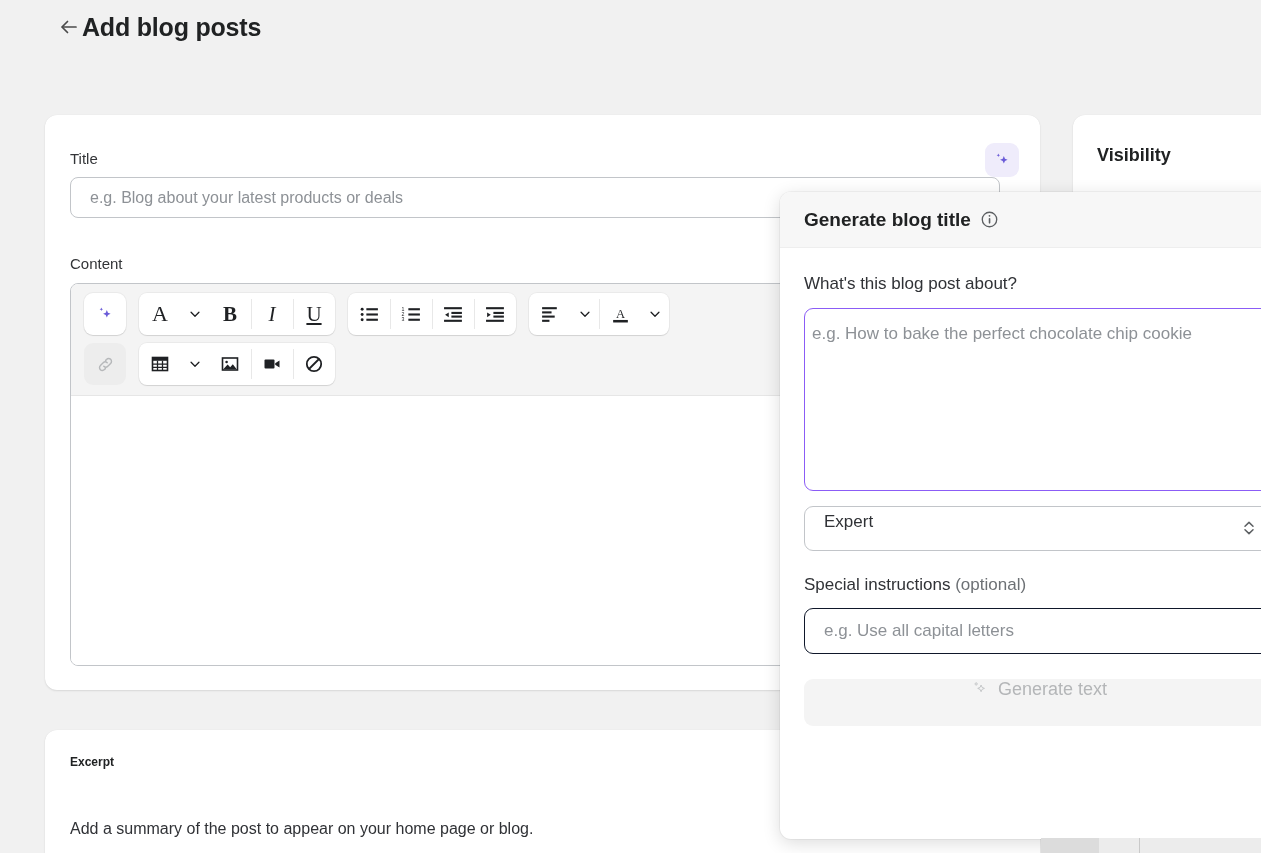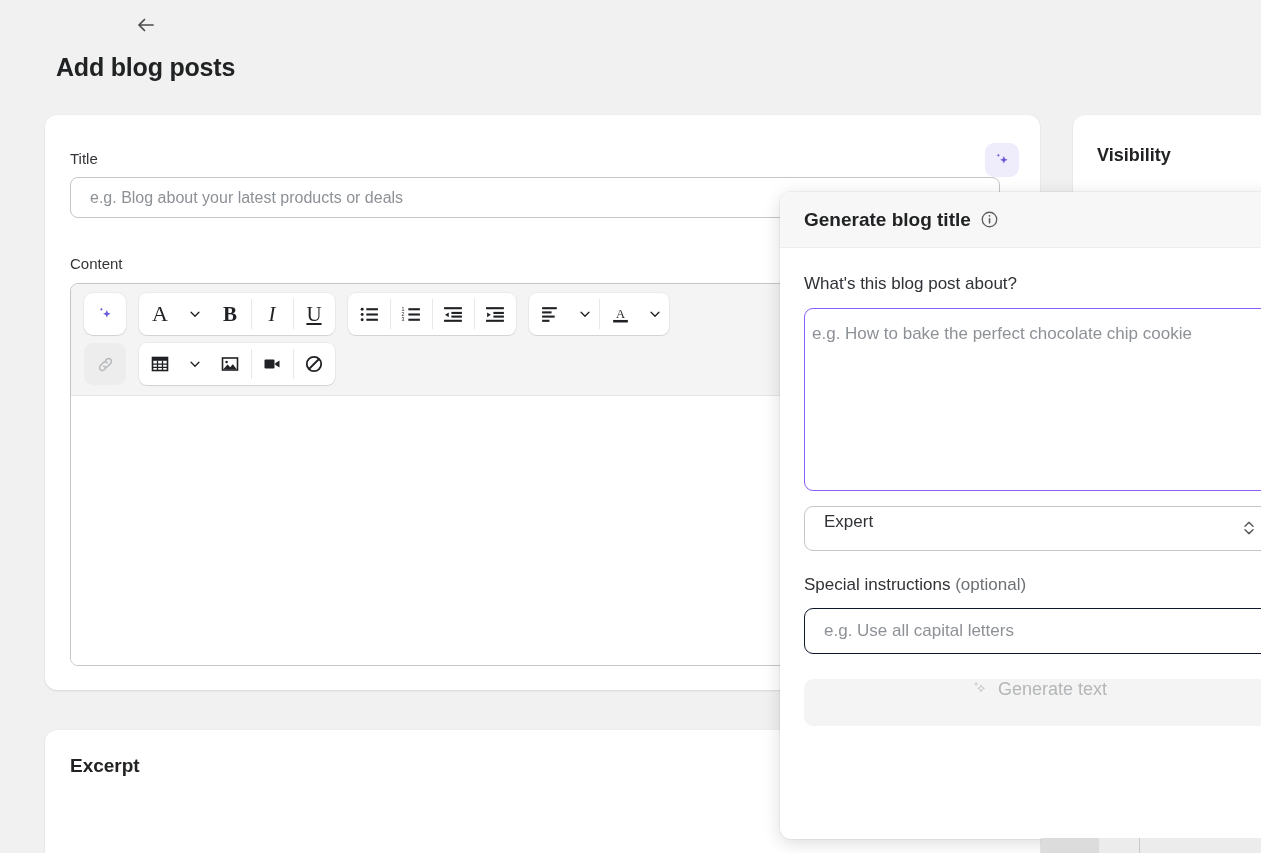--- a/index.html
+++ b/index.html
@@ -8,21 +8,21 @@
     overflow: hidden;
     background: #f1f1f1;
     font-family: "Liberation Sans", sans-serif;
     -webkit-font-smoothing: antialiased;
   }
   .page { position: relative; width: 1261px; height: 853px; }
 
   
   .header {
     position: absolute; left: 56px; top: 12px;
-    display: flex; align-items: center; gap: 14px; flex-direction: column;
+    display: flex; align-items: center; 
   }
   .back-btn {
     width: 26px; height: 26px;
     display: flex; align-items: center; justify-content: center;
     color: #4a4a4a; cursor: pointer;
     background: transparent; border: none;
   }
   .back-btn svg { display: block; }
   .page-title {
     font-size: 25px; font-weight: bold; color: #202223;
@@ -130,21 +130,21 @@
   
   .excerpt-card {
     position: absolute; left: 45px; top: 730px;
     width: 995px; height: 180px;
     background: #ffffff;
     border-radius: 12px;
     box-shadow: 0 1px 2px rgba(0,0,0,0.10), 0 0 1px rgba(0,0,0,0.08);
   }
   .excerpt-title {
     position: absolute; left: 25px; top: 25px;
-    font-size: 19px; font-weight: bold; color: #202223;
+    font-size: 12px; font-weight: bold; color: #202223;
   }
   .excerpt-desc {
     position: absolute; left: 25px; top: 90px;
     font-size: 16px; color: #303236;
   }
 
   
   .visibility-card {
     position: absolute; left: 1073px; top: 115px;
     width: 230px; height: 108px;
@@ -446,20 +446,21 @@
           </div>
         </div>
 
       </div>
       <div class="editor-body"></div>
     </div>
   </div>
 
   <div class="excerpt-card">
     <div class="excerpt-title">Excerpt</div>
+    <div class="excerpt-desc">Add a summary of the post to appear on your home page or blog.</div>
   </div>
 
   <div class="visibility-sub"></div>
   <div class="visibility-card">
     <div class="visibility-title">Visibility</div>
   </div>
 
   <div class="popover">
     <div class="pop-header">
       <div class="pop-header-title">Generate blog title</div>

